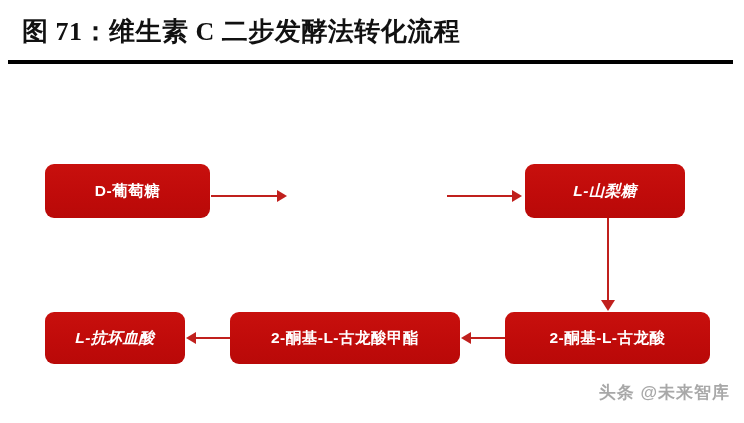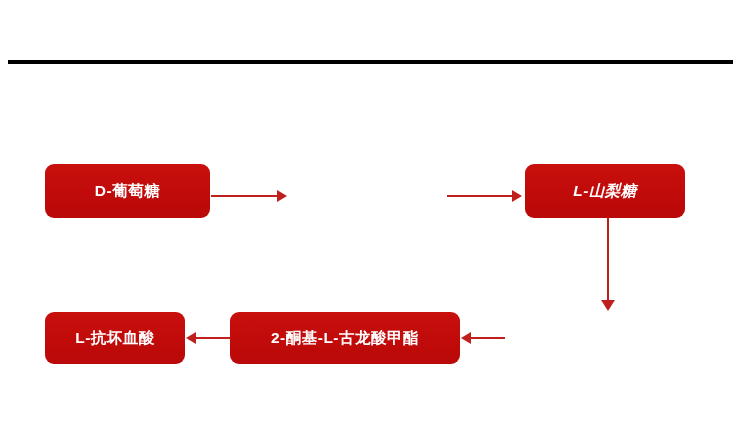--- a/index.html
+++ b/index.html
@@ -70,21 +70,21 @@
     white-space: nowrap;
     box-shadow: 0 0 0 0 rgba(0,0,0,0);
   }
 
   
   .node-glucose   { left: 45px;  top: 142px; width: 165px; height: 54px; }
   .node-dsorbose  { left: 290px; top: 142px; width: 156px; height: 54px; }
   .node-lsorbose  { left: 525px; top: 142px; width: 160px; height: 54px; font-style: italic; }
 
   
-  .node-ascorbic  { left: 45px;  top: 290px; width: 140px; height: 52px; }
+  .node-ascorbic  { left: 45px;  top: 290px; width: 140px; height: 52px; font-style: italic; }
   .node-kgaester  { left: 230px; top: 290px; width: 230px; height: 52px; }
   .node-kga       { left: 505px; top: 290px; width: 205px; height: 52px; }
 
   
   .conn {
     position: absolute;
   }
   .conn-line-h {
     position: absolute;
     height: 2px;
@@ -156,29 +156,31 @@
     letter-spacing: 1px;
     white-space: nowrap;
     opacity: 0.85;
   }
 </style>
 </head>
 <body>
 
 <div id="page">
 
+  <div class="fig-title">图 71：维生素 C 二步发酵法转化流程</div>
   <div class="title-rule"></div>
 
   <div class="flow">
 
     <div class="node node-glucose">D-葡萄糖</div>
 
 
     <div class="node node-lsorbose">L-山梨糖</div>
 
+    <div class="node node-kga">2-酮基-L-古龙酸</div>
 
     <div class="node node-kgaester">2-酮基-L-古龙酸甲酯</div>
 
     <div class="node node-ascorbic">L-抗坏血酸</div>
 
     <div class="conn conn-1">
       <div class="conn-line-h"></div>
       <div class="arrow-head arrow-right"></div>
     </div>
 
@@ -197,14 +199,15 @@
       <div class="arrow-head arrow-left"></div>
     </div>
 
     <div class="conn conn-5">
       <div class="conn-line-h"></div>
       <div class="arrow-head arrow-left"></div>
     </div>
 
   </div>
 
+  <div class="watermark">头条 @未来智库</div>
 
 </div>
 
 </body></html>

